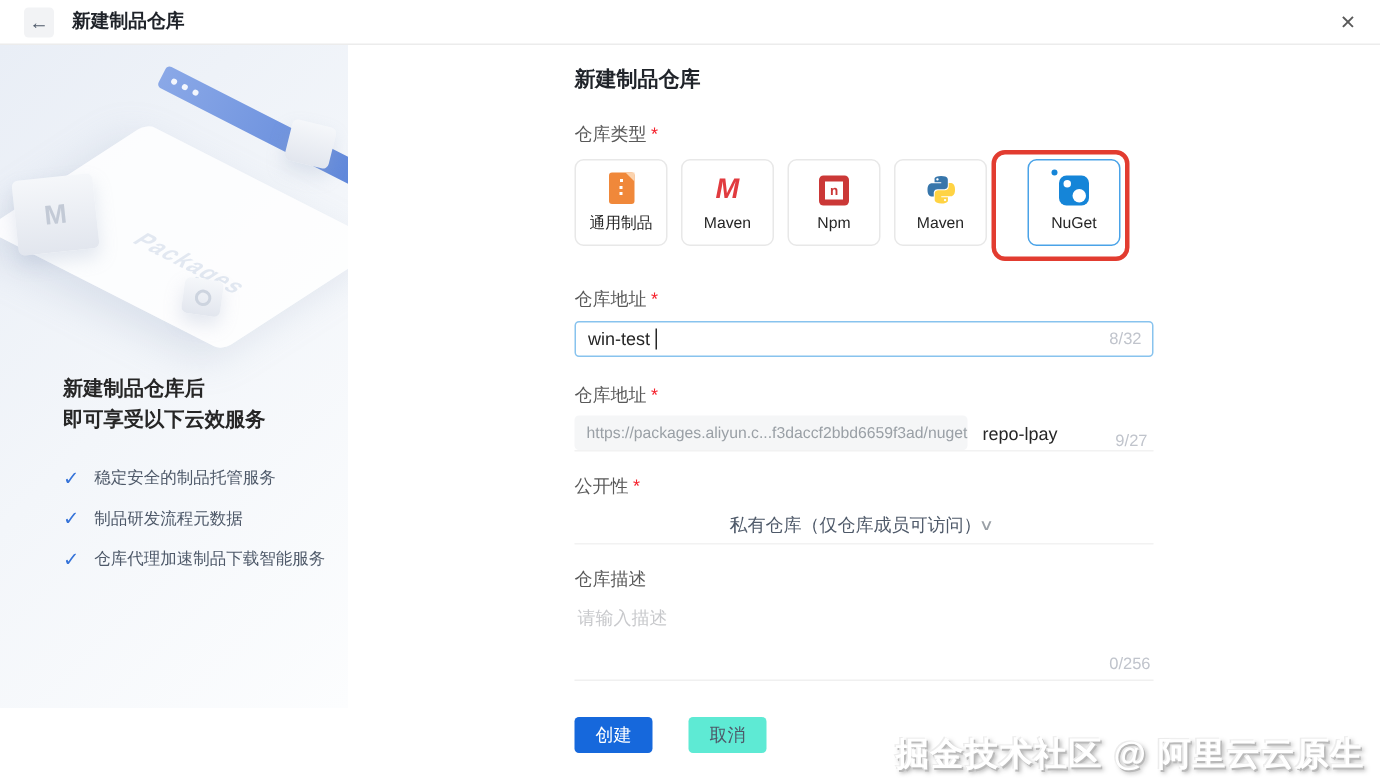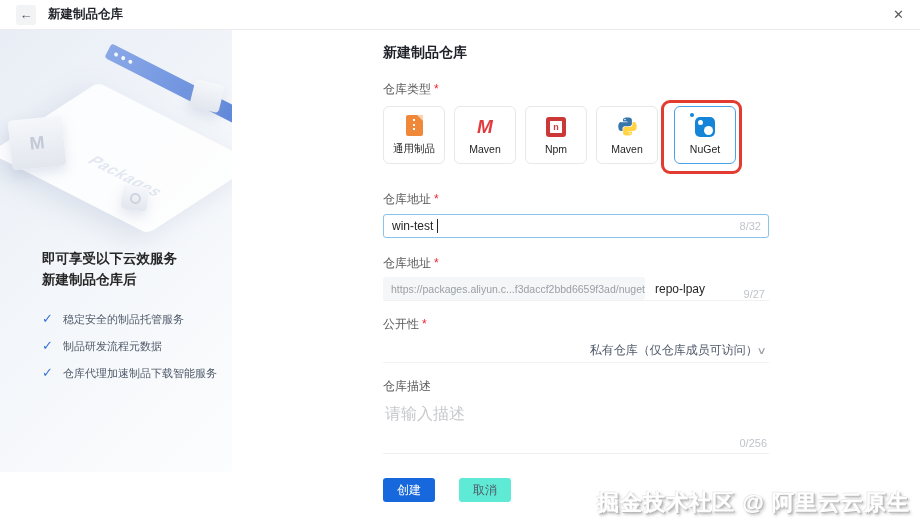--- a/index.html
+++ b/index.html
@@ -71,21 +71,21 @@
   .sec-type { margin-top:20px; }
   .cards { display:flex; align-items:flex-start; gap:9px; margin-top:10px; height:70px; }
   .type-card {
     width:62px; height:58px; background:#fff; border:1px solid #e8e8e8; border-radius:6px;
     display:flex; flex-direction:column; align-items:center; justify-content:center; gap:5px;
     cursor:pointer;
   }
   .type-card .t-label { font-size:10.5px; color:#262626;text-align:right; }
   .annotate-red {
     border:3px solid #e23c30; border-radius:9px;
-    padding:3px 3px 7px 10px; margin:-6px -6px 0 -6px;
+    padding:3px 3px 7px 21px; margin:-6px -6px 0 -6px;
   }
   .type-card.selected { border:1px solid #4aa3e8; }
 
   
   .ic { width:24px; height:22px; display:flex; align-items:center; justify-content:center; }
   .ic-doc { position:relative; width:17px; height:21px; background:#f0883a; border-radius:2px; }
   .ic-doc::before { content:""; position:absolute; right:0; top:0; border-style:solid;
     border-width:0 6px 6px 0; border-color:transparent #fbd3ae transparent transparent; }
   .ic-doc::after { content:""; position:absolute; left:7px; top:4px; width:0; height:11px;
     border-left:2px dotted #fff; }
@@ -118,31 +118,31 @@
   .addr-prefix {
     flex:0 0 262px; background:#f5f6f7; border-radius:3px; padding:0 8px;
     font-size:10.5px; color:#9aa0a6; line-height:24px; white-space:nowrap; overflow:hidden;
   }
   .addr-edit { position:relative; flex:1; padding-left:10px; font-size:12px; color:#262626;
     line-height:24px; cursor:text; }
   .addr-edit .counter { top:5px; right:4px; }
 
   .sec-vis { margin-top:16px; }
   .select-row {
-    margin-top:7px; height:25px; display:flex; align-items:center; justify-content:flex-end;
+    margin-top:7px; height:25px; display:flex; align-items:center; justify-content:center;
     border-bottom:1px solid #f2f2f2; cursor:pointer;
   }
   .select-value { font-size:12px; color:#4e5969; }
   .chevron { font-size:10px; color:#9aa0a6; transform:scaleX(1.4); margin-right:4px; }
 
   .sec-desc { margin-top:16px; }
   .desc-wrap { position:relative; margin-top:7px; height:54px; border-bottom:1px solid #f0f0f0; }
   .desc-area {
     width:386px; height:54px; border:none; resize:none; outline:none;
-    font-size:16px; color:#262626; padding:4px 0 0 2px; background:transparent;
+    font-size:12px; color:#262626; padding:4px 0 0 2px; background:transparent;
     font-family:"Liberation Sans","DejaVu Sans",sans-serif;
   }
   .desc-area::placeholder { color:#c8c9cc; }
   .desc-wrap .counter { top:auto; bottom:4px; right:2px; }
 
   .actions { margin-top:24px; display:flex; gap:24px; }
   .btn { height:24px; padding:0 14px; border-radius:3px; font-size:12px; line-height:24px;
     cursor:pointer; border:none; font-family:inherit; }
   .btn-primary { background:#1668dc; color:#fff; }
   .btn-plain { background:#5eead4; color:#4e5969; }
@@ -177,22 +177,22 @@
         <i></i>
         <i></i>
         <i></i>
       </div>
     <div class="illu-box m">M</div>
     <div class="illu-box s1"></div>
     <div class="illu-box s2"></div>
   </div>
   <div class="sidebar-text">
     <div class="sidebar-heading">
+      <div>新建制品仓库后</div>
       <div>即可享受以下云效服务</div>
-      <div>新建制品仓库后</div>
     </div>
     <div class="benefits">
       <div class="benefit">
         <span class="check">✓</span>
         <span class="b-label">稳定安全的制品托管服务</span>
       </div>
       <div class="benefit">
         <span class="check">✓</span>
         <span class="b-label">制品研发流程元数据</span>
       </div>

